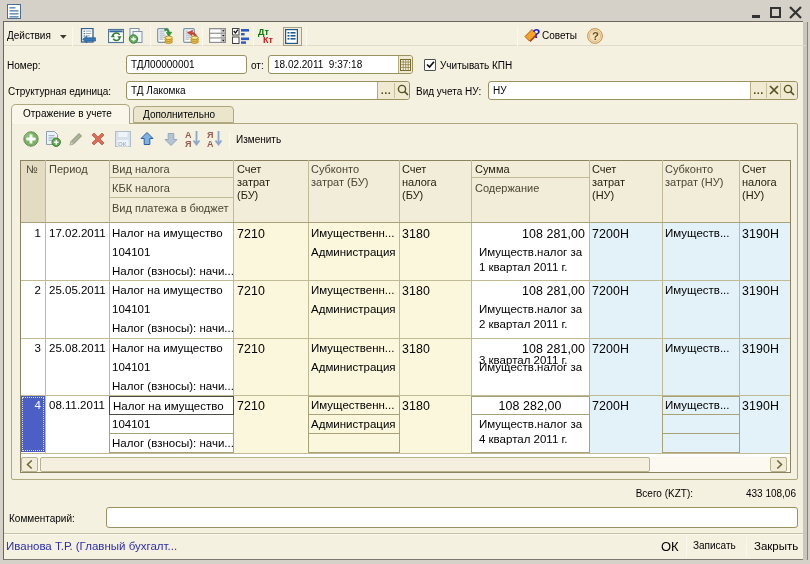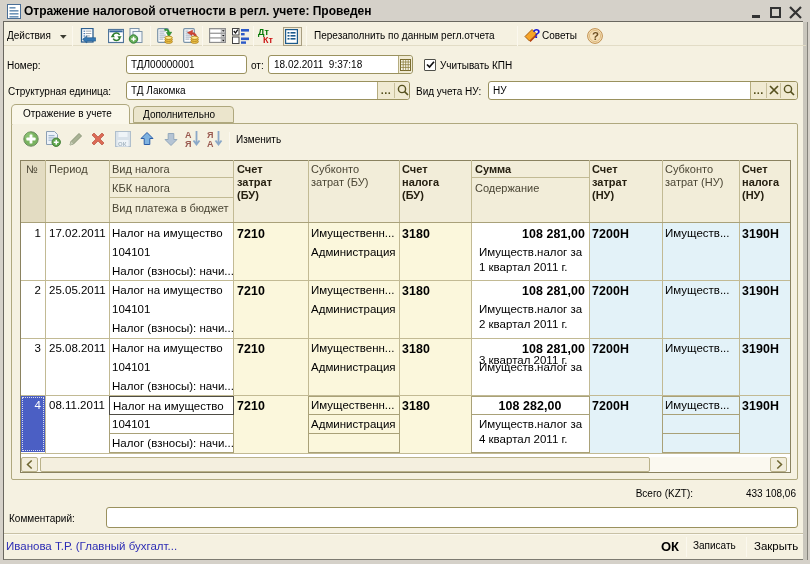--- a/index.html
+++ b/index.html
@@ -3,37 +3,36 @@
 <style>
 *{margin:0;padding:0;box-sizing:border-box}
 html,body{width:810px;height:564px;overflow:hidden}
 body{font-family:"Liberation Sans",sans-serif;background:#D5D1C9}
 .ab{position:absolute}
 .t{font-size:10px;color:#000;white-space:nowrap}
 .dt{font-size:11.5px;color:#000;white-space:nowrap}
 .dt.b{font-size:12.4px;letter-spacing:0.1px}
 .hd{font-size:11px;color:#4A4534;white-space:nowrap}
 .hd.b{color:#262011}
-.b{font-weight:bold}
+.b{font-weight:normal}
 #win{position:absolute;left:0;top:0;width:810px;height:564px}
 #client{position:absolute;left:3px;top:21px;width:800px;height:539px;background:#F5F1E1;border:1px solid #69675F;border-right:none;border-bottom-color:#7d7b71}
 .sep{width:1px;background:#C0B895;border-right:1px solid #FBF8EE}
 .icon16{position:absolute;width:16px;height:16px}
 </style></head>
 <body>
 <div id="win">
 
   <svg class="ab" style="left:7px;top:4px" width="14" height="15" viewBox="0 0 14 15">
     <rect x="0.5" y="0.5" width="13" height="14" fill="#fff" stroke="#4A6E96"></rect>
     <rect x="2.5" y="3" width="6" height="1.6" fill="#6F94B8"></rect>
     <rect x="2.5" y="6" width="9" height="1.6" fill="#6F94B8"></rect>
     <rect x="2.5" y="9" width="9" height="1.6" fill="#6F94B8"></rect>
     <rect x="2.5" y="12" width="9" height="1.6" fill="#6F94B8"></rect>
   </svg>
-  <div class="ab" style="left:24px;top:4px;font-size:12px;font-weight:bold;color:#000;white-space:nowrap">Отражение налоговой отчетности в регл. учете: Проведен</div>
 
   <div class="ab" style="left:752px;top:15px;width:8px;height:3px;background:#333"></div>
   <div class="ab" style="left:770px;top:7px;width:11px;height:11px;border:2px solid #333"></div>
   <svg class="ab" style="left:789px;top:6px" width="13" height="13" viewBox="0 0 13 13">
     <path d="M1 1 L12 12 M12 1 L1 12" stroke="#333" stroke-width="2.2"></path>
   </svg>
 
   <div id="client"></div>
   <div class="ab" style="left:803px;top:22px;width:4px;height:538px;background:#C9C6BC"></div>
   <div class="ab" style="left:807px;top:22px;width:1px;height:538px;background:#85837B"></div>
@@ -43,21 +42,20 @@
   <div class="ab t" style="left:7px;top:30px">Действия</div>
   <svg class="ab" style="left:60px;top:35px" width="7" height="4">
       <path d="M0 0 L6.6 0 L3.3 3.8 Z" fill="#3a3a30"></path>
     </svg>
   <div class="ab sep" style="left:72px;top:26px;height:20px"></div>
   <div class="ab sep" style="left:150px;top:26px;height:20px"></div>
   <div class="ab sep" style="left:202px;top:26px;height:20px"></div>
   <div class="ab sep" style="left:253px;top:26px;height:20px"></div>
   <div class="ab sep" style="left:306px;top:26px;height:20px"></div>
   <div class="ab sep" style="left:517px;top:26px;height:20px"></div>
-  <div class="ab t" style="left:314px;top:30px">Перезаполнить по данным регл.отчета</div>
   <div class="ab t" style="left:542px;top:30px">Советы</div>
 
   <div class="ab t" style="left:7px;top:60px">Номер:</div>
   <div class="ab" style="left:126px;top:55px;width:121px;height:19px;background:#fff;border:1px solid #9A915E;border-radius:3px"></div>
   <div class="ab t" style="left:131px;top:59px">ТДЛ00000001</div>
   <div class="ab t" style="left:251px;top:60px">от:</div>
   <div class="ab" style="left:268px;top:55px;width:145px;height:19px;background:#fff;border:1px solid #9A915E;border-radius:3px"></div>
   <div class="ab t" style="left:274px;top:59px">18.02.2011&nbsp;&nbsp;9:37:18</div>
   <div class="ab" style="left:398px;top:56px;width:14px;height:17px;background:#F0EAD2;border-left:1px solid #B5AC7F;border-radius:0 3px 3px 0"></div>
   <div class="ab" style="left:424px;top:59px;width:12px;height:12px;background:#fff;border:1px solid #50504A;border-radius:1px"></div>

